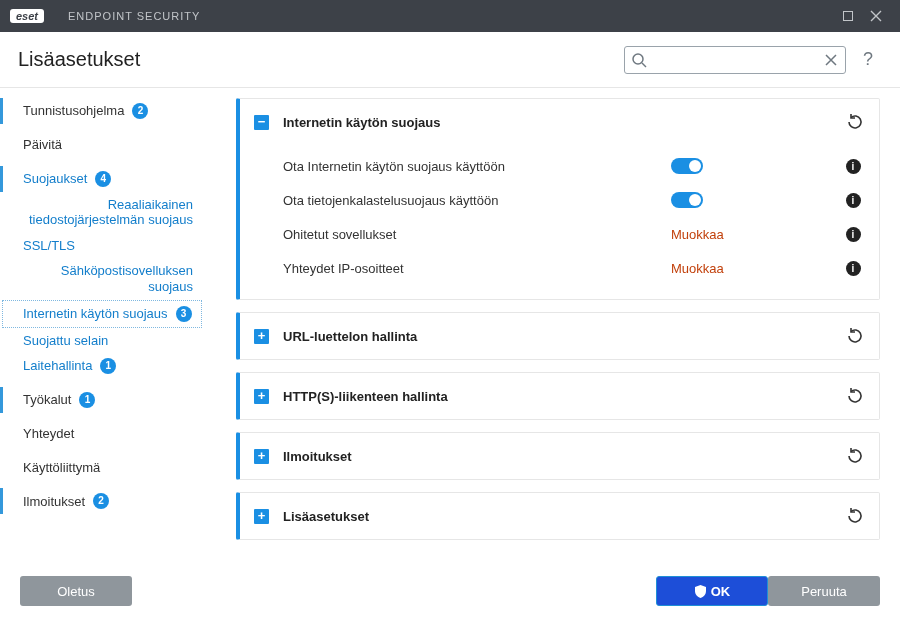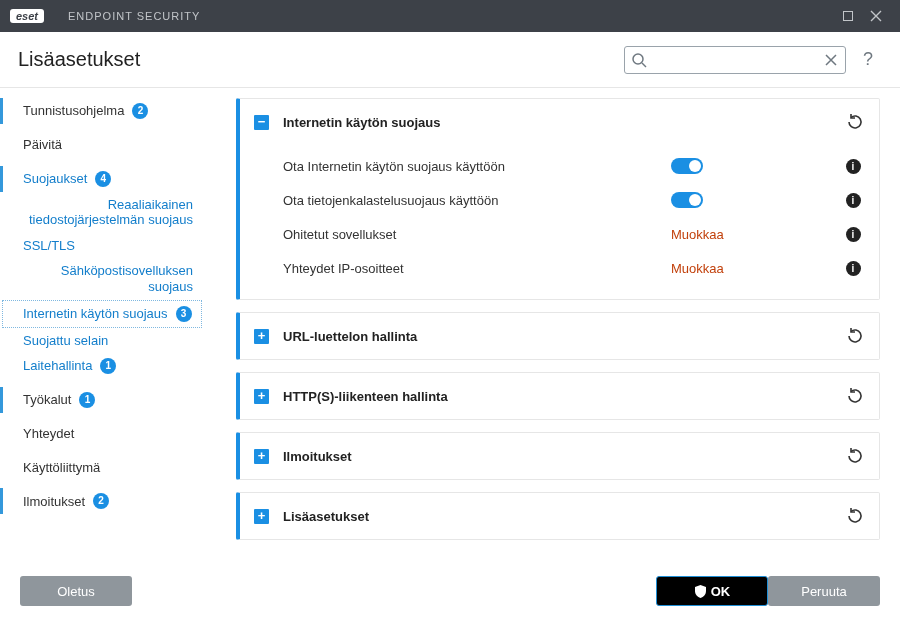--- a/index.html
+++ b/index.html
@@ -53,21 +53,21 @@
   .link-blue { color:#c2410c; }
   .toggle { width:32px; height:16px; border-radius:16px; background:#1a8fe3; position:relative;}
   .toggle::after { content:""; position:absolute; right:2px; top:2px; width:12px; height:12px; border-radius:50%; background:#fff;}
   .info-i { width:15px;height:15px; border-radius:50%; background:#222; color:#fff; font-size:10px; font-weight:700; display:flex; align-items:center; justify-content:center;}
 
   
   .footer { height:58px; display:flex; align-items:center; padding:0 20px; }
   .footer .spacer { flex:1; }
   .btn { height:30px; min-width:112px; border-radius:3px; font-size:13px; display:inline-flex; align-items:center; justify-content:center; cursor:pointer; border:1px solid transparent;}
   .btn-default { background:#8f969c; color:#fff; }
-  .btn-primary { background:#000000; color:#fff; border:1px solid #1f8fd6; font-weight:600;text-align:right;}
+  .btn-primary { background:#1d4ed8; color:#fff; border:1px solid #1f8fd6; font-weight:600;text-align:right;}
   .btn-secondary { background:#8f969c; color:#fff; }
   .btn .shield { width:13px;height:13px; margin-right:4px;}
   svg { display:block; }
 </style>
 </head>
 <body>
 
 <div class="titlebar">
   <span class="logo">eset</span>
   <span class="title-text">ENDPOINT SECURITY</span>

